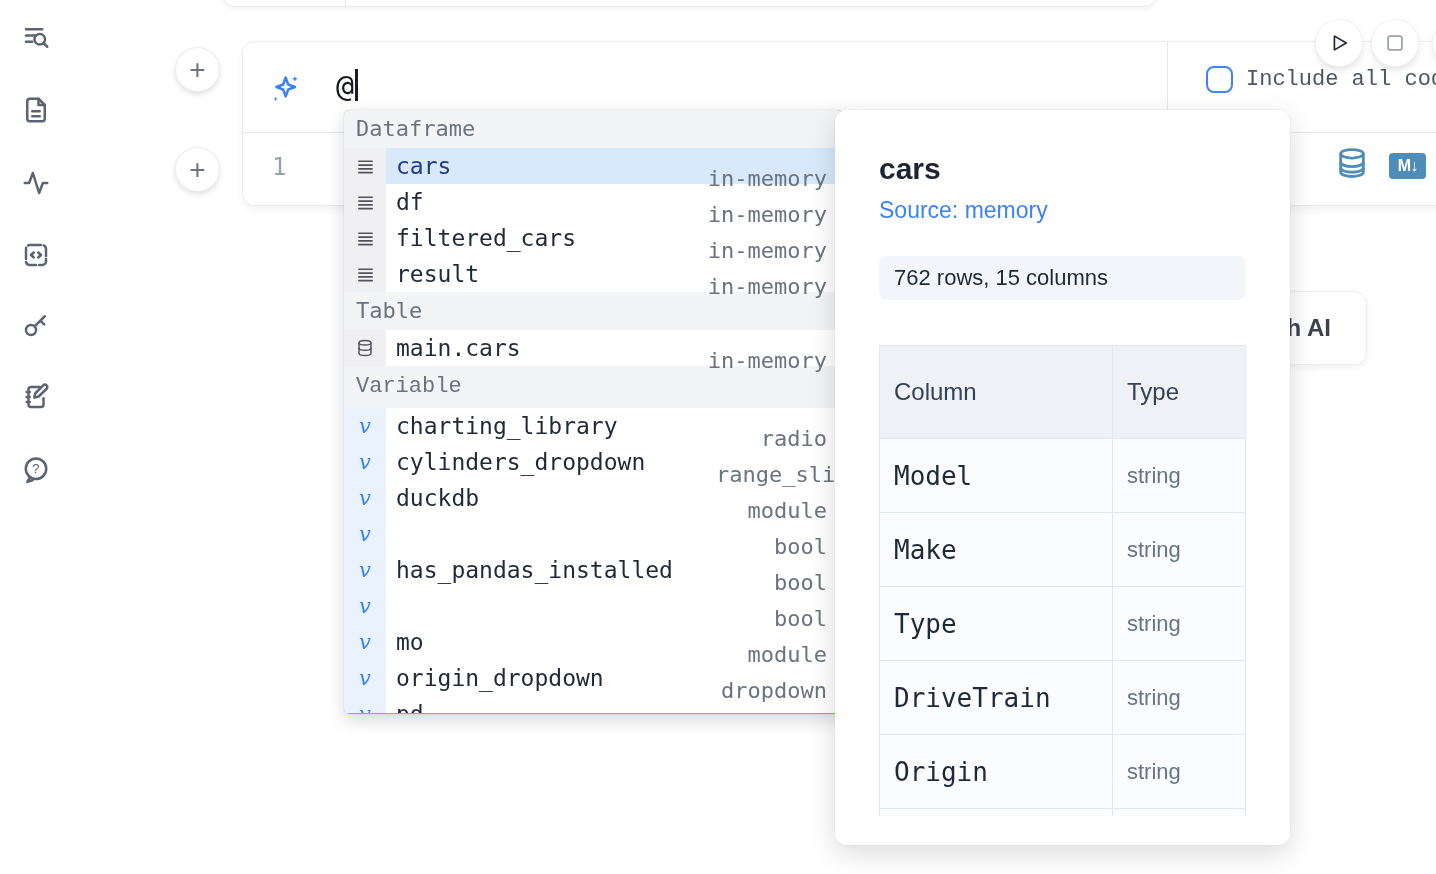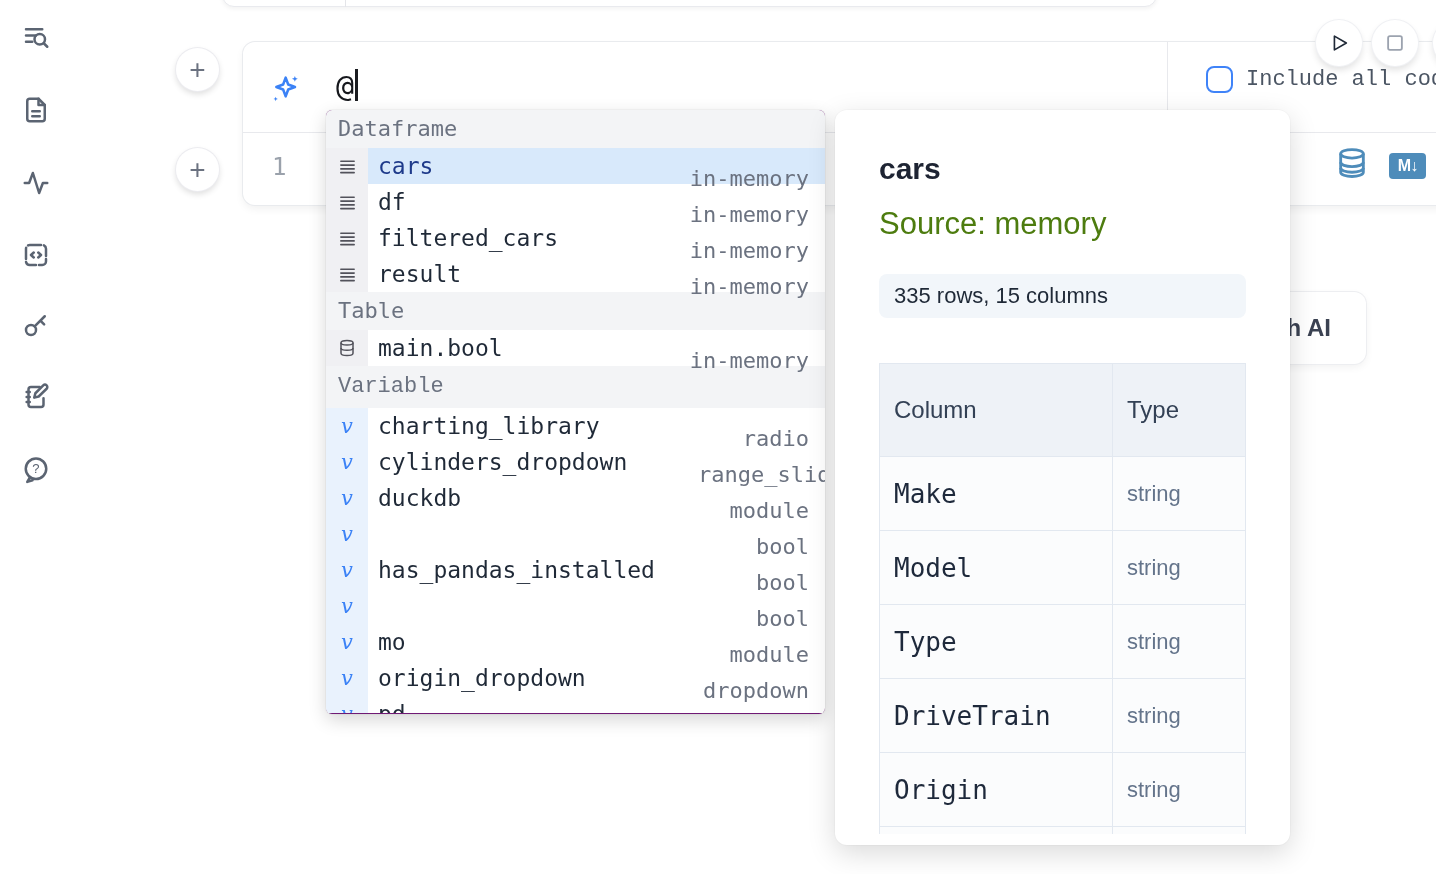--- a/index.html
+++ b/index.html
@@ -48,21 +48,21 @@
     color:#fff; font-weight:bold; font-size:16px; display:flex; align-items:center; justify-content:center;
     letter-spacing:-1px; cursor:pointer; }
 
   
   .ai-card { position:absolute; left:1140px; top:292px; width:226px; height:72px; background:#fff;
     border-radius:12px; box-shadow:0 0 0 1px #edeef1, 0 3px 8px rgba(0,0,0,.06);
     display:flex; align-items:center; justify-content:flex-end; padding-right:35px;
     font-size:24px; font-weight:bold; color:#3b4252; z-index:3; cursor:pointer; white-space:nowrap; overflow:hidden; }
 
   
-  .ac { position:absolute; left:326px; top:110px; width:499px; height:604px; background:#701a75;
+  .ac { position:absolute; left:344px; top:110px; width:499px; height:604px; background:#84cc16;
     border-radius:6px; box-shadow:0 6px 18px rgba(0,0,0,.16), 0 0 0 1px rgba(0,0,0,.03);
     overflow:hidden; z-index:8; font-family:"DejaVu Sans Mono", monospace; }
   .ac-section { height:38px; line-height:38px; background:#f3f4f6; color:#6b7280;
     font-size:22px; padding-left:12px; }
   .ac-section.tall { height:42px; line-height:42px;font-family:Liberation Mono, monospace; }
   .ac-row { height:36px; display:flex; align-items:center; background:#fff; cursor:pointer; }
   .ac-row.selected .ac-body { background:#d8e9fb; }
   .ac-row.selected .ac-name { color:#1e3a8a; }
   .ac-ic { width:42px; align-self:stretch; flex:none; background:#f0f0f3; display:flex;
     align-items:center; justify-content:center; color:#52525b; }
@@ -73,21 +73,21 @@
   .ac-hint.overflow { margin-right:-48px; }
   .ac-row.partial { height:17px; overflow:hidden; align-items:flex-start; }
   .ac-row.partial .ac-ic, .ac-row.partial .ac-body { height:36px; }
   .v-glyph { font-family:"DejaVu Serif", serif; font-style:italic; font-size:21px; color:#3b82f6; line-height:36px; }
 
   
   .panel { position:absolute; left:835px; top:110px; width:455px; height:735px; background:#fff;
     border-radius:12px; box-shadow:0 8px 28px rgba(0,0,0,.15), 0 0 0 1px rgba(0,0,0,.02);
     padding:42px 44px 30px 44px; overflow:hidden; z-index:9; }
   .panel-title { font-size:30px; font-weight:bold; color:#1e2433; }
-  .panel-source { margin-top:20px; font-size:31px; color:#4d7c0f; }
+  .panel-source { margin-top:11px; font-size:23px; color:#3b82f6; }
   .panel-pill { margin-top:32px; width:100%; height:44px; line-height:44px; background:#f2f6fa;
     border-radius:8px; padding:0 15px; font-size:22px; color:#1f2937; }
   .tbl-wrap { margin-top:45px; height:471px; overflow:hidden; }
   table.schema { border-collapse:collapse; table-layout:fixed; width:366px; }
   table.schema th, table.schema td { border:1px solid #e2e8f0; text-align:left; padding-left:14px; }
   table.schema th { height:93px; background:#eef2f7; font-weight:normal; font-size:24px; color:#334155; }
   table.schema td { height:74px; background:#fbfcfd; }
   td.col-name { font-family:"DejaVu Sans Mono", monospace; font-size:26px; color:#1e293b; }
   td.col-type { font-size:22px; color:#64748b; }
   .w-col { width:233px; } .w-type { width:133px; }
@@ -228,21 +228,21 @@
     <div class="ac-section">Table</div>
     <div class="ac-row">
       <span class="ac-ic">
         <svg width="18" height="20" viewBox="0 0 24 24" fill="none" stroke="currentColor" stroke-width="2">
           <ellipse cx="12" cy="5" rx="8" ry="3"></ellipse>
           <path d="M4 5v14c0 1.66 3.58 3 8 3s8-1.34 8-3V5"></path>
           <path d="M4 12c0 1.66 3.58 3 8 3s8-1.34 8-3"></path>
         </svg>
       </span>
       <span class="ac-body">
-        <span class="ac-name">main.bool</span>
+        <span class="ac-name">main.cars</span>
         <span class="ac-hint">in-memory</span>
       </span>
     </div>
     <div class="ac-section tall">Variable</div>
     <div class="ac-row var">
       <span class="ac-ic">
         <span class="v-glyph">v</span>
       </span>
       <span class="ac-body">
         <span class="ac-name">charting_library</span>
@@ -317,36 +317,36 @@
       <span class="ac-body">
         <span class="ac-name">pd</span>
         <span class="ac-hint">module</span>
       </span>
     </div>
   </div>
 
 <div class="panel">
   <div class="panel-title">cars</div>
   <div class="panel-source">Source: memory</div>
-  <div class="panel-pill">335 rows, 15 columns</div>
+  <div class="panel-pill">762 rows, 15 columns</div>
   <div class="tbl-wrap">
     <table class="schema">
       <thead>
           <tr id="schema-head">
             <th class="w-col">Column</th>
             <th class="w-type">Type</th>
           </tr>
         </thead>
       <tbody id="schema-body">
           <tr>
+            <td class="col-name">Model</td>
+            <td class="col-type">string</td>
+          </tr>
+          <tr>
             <td class="col-name">Make</td>
-            <td class="col-type">string</td>
-          </tr>
-          <tr>
-            <td class="col-name">Model</td>
             <td class="col-type">string</td>
           </tr>
           <tr>
             <td class="col-name">Type</td>
             <td class="col-type">string</td>
           </tr>
           <tr>
             <td class="col-name">DriveTrain</td>
             <td class="col-type">string</td>
           </tr>

